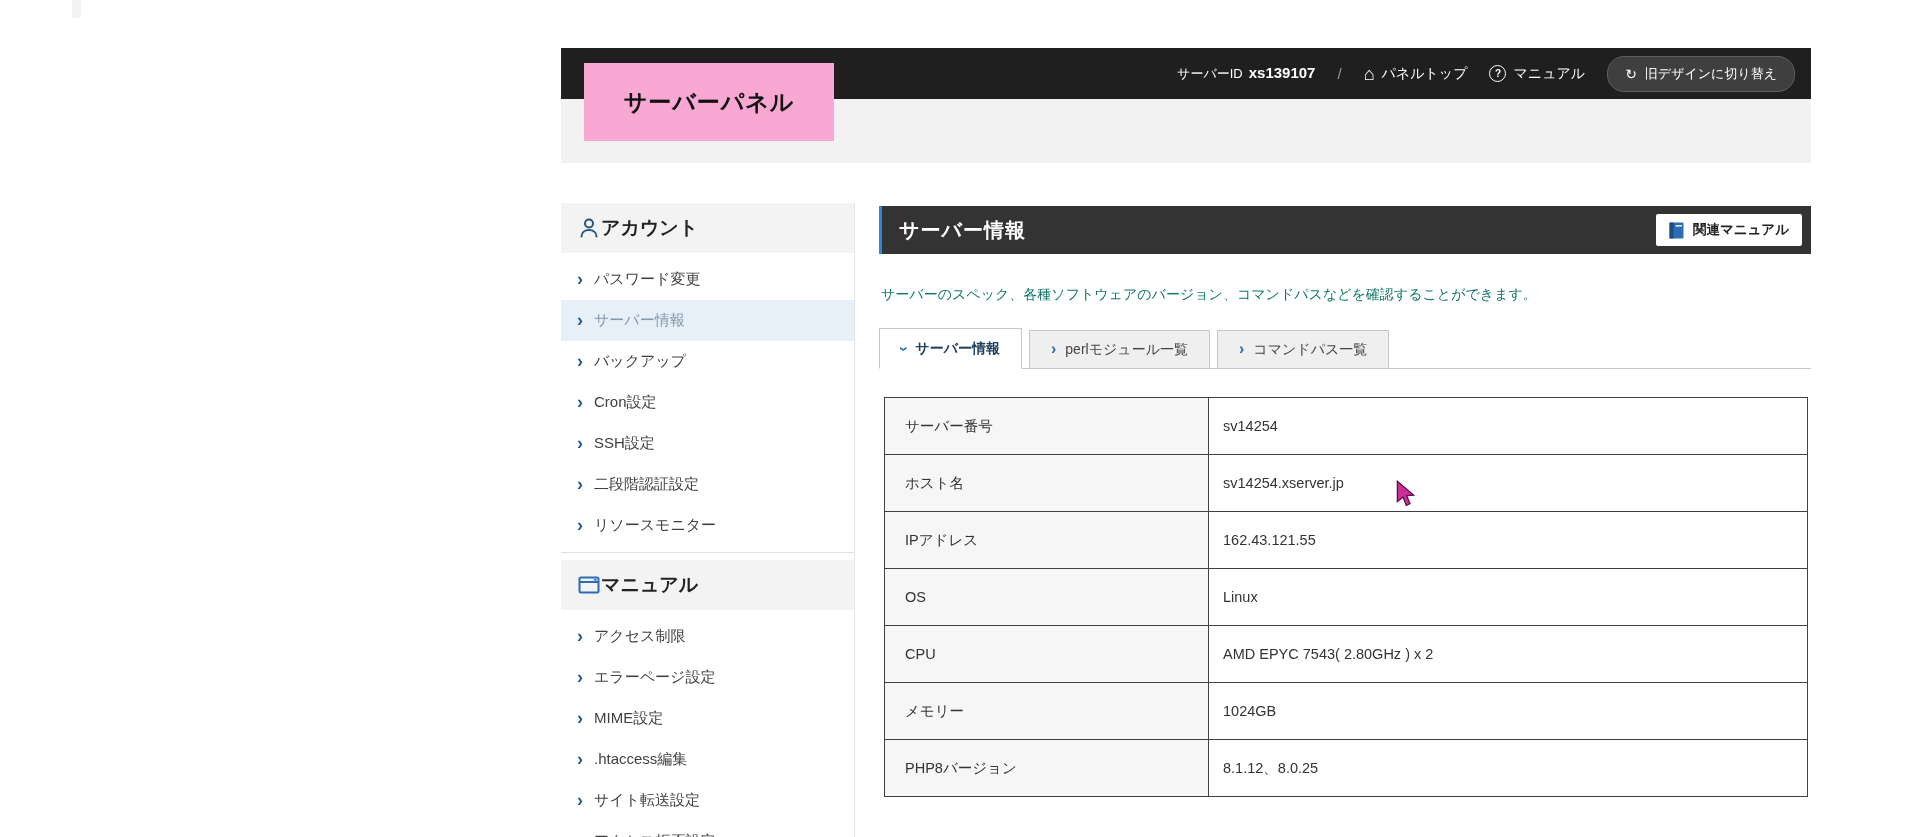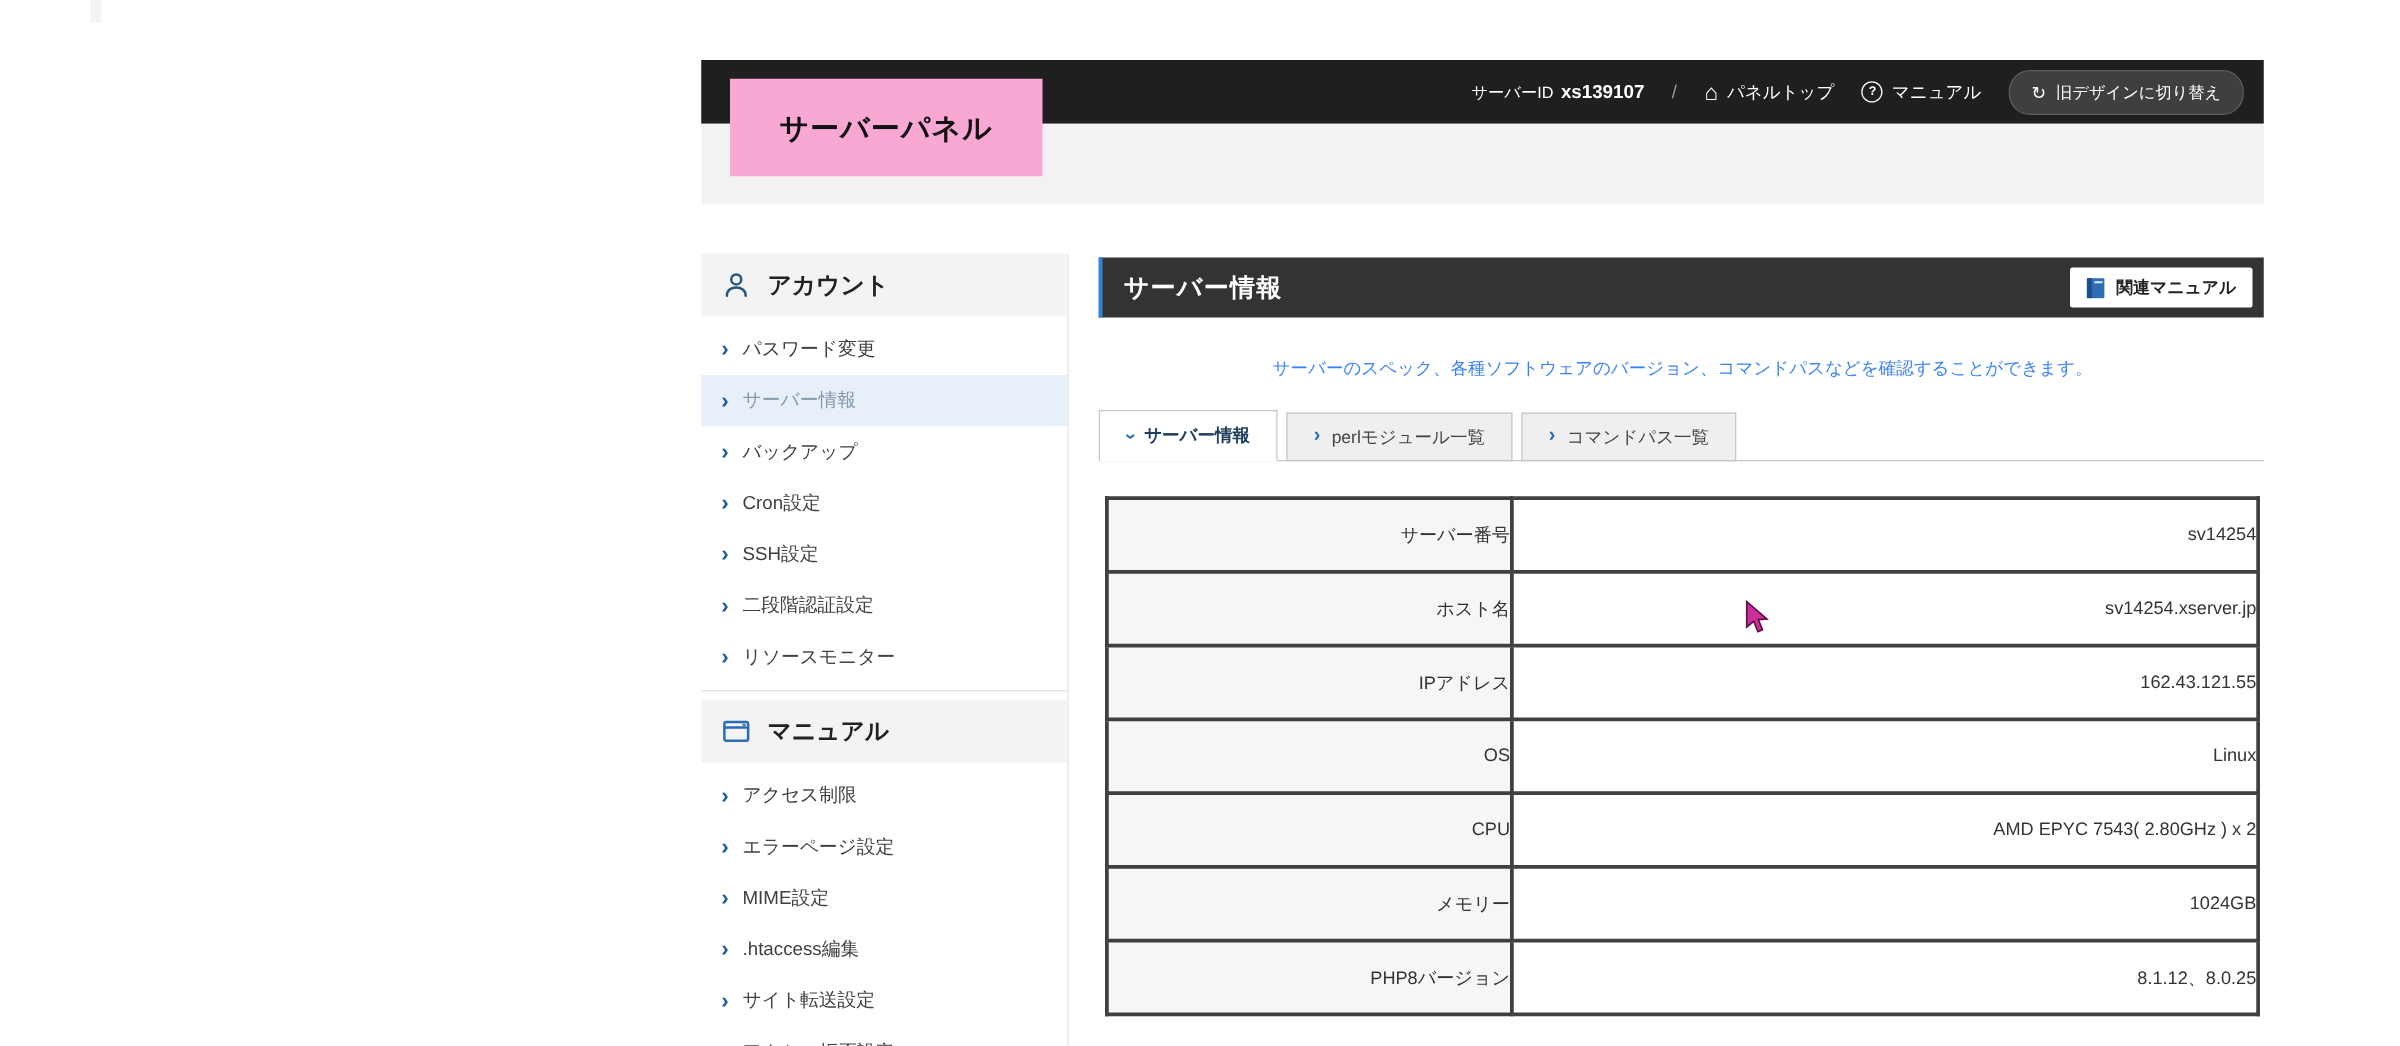--- a/index.html
+++ b/index.html
@@ -26,53 +26,53 @@
 
   
   .logo{position:absolute;left:584px;top:63px;width:250px;height:78px;background:#f9a8d4;z-index:2;
         display:flex;align-items:center;justify-content:center;font-size:23px;font-weight:bold;
         color:#111;letter-spacing:1px;cursor:pointer;text-align:center;}
   .graystrip{position:absolute;left:561px;top:99px;width:1250px;height:64px;background:#f2f2f2;}
 
   
   .sidebar{position:absolute;left:561px;top:203px;width:294px;box-sizing:border-box;
            border-right:1px solid #e4e4e4;background:#fff;}
-  .sec-head{height:50px;background:#f3f3f3;display:flex;align-items:center;gap:13px;
+  .sec-head{height:50px;background:#f3f3f3;display:flex;align-items:center;
             padding-left:16px;font-size:19px;font-weight:bold;color:#222;}
   .sec-head svg{flex:0 0 auto;}
   .side-list{list-style:none;margin:0;padding:6px 0;border-bottom:1px solid #e0e0e0;}
   .side-list.last{border-bottom:none;}
   .side-item{height:41px;display:flex;align-items:center;gap:11px;padding-left:16px;
              font-size:15px;color:#3f3f3f;cursor:pointer;}
   .side-item .arrow{color:#1d5a96;font-size:18px;font-weight:bold;line-height:1;margin-top:-2px;}
   .side-item.active{background:#e7f0f9;color:#8497ab;}
   .sec2{margin-top:7px;}
 
   
   .main{position:absolute;left:879px;top:206px;width:932px;}
   .page-head{height:48px;background:#333;border-left:3px solid #2e86d6;box-sizing:border-box;
              display:flex;align-items:center;justify-content:space-between;padding:0 9px 0 17px;}
   .page-head h1{margin:0;font-size:20px;font-weight:bold;color:#fff;letter-spacing:1px;}
   .manual-btn{display:flex;align-items:center;gap:9px;background:#fff;border:none;border-radius:2px;
               padding:7px 13px;font-size:13.5px;font-weight:bold;color:#222;cursor:pointer;
               font-family:inherit;white-space:nowrap;text-align:center;}
-  .desc{margin:30px 0 0 2px;font-size:14px;color:#3b82f6;line-height:20px;text-align:center;}
+  .desc{margin:30px 0 0 2px;font-size:14px;color:#0f766e;line-height:20px;}
 
   .tabs{display:flex;align-items:flex-end;gap:7px;margin-top:24px;border-bottom:1px solid #c6c6c6;}
   .tab{display:inline-flex;align-items:center;gap:9px;margin-bottom:-1px;height:39px;
        padding:0 21px;border:1px solid #c6c6c6;background:#efefef;font-size:14px;color:#444;
        cursor:pointer;box-sizing:border-box;white-space:nowrap;}
   .tab .tab-arrow{color:#2a6db5;font-size:16px;font-weight:bold;line-height:1;display:inline-block;
                   margin-top:-2px;}
   .tab.active{background:#fff;border-bottom-color:#fff;height:41px;color:#21405e;font-weight:bold;}
   .tab.active .tab-arrow{transform:rotate(90deg);margin-top:0;}
 
   .info-table{border-collapse:collapse;width:924px;margin:28px 0 0 5px;table-layout:fixed;}
-  .info-table th,.info-table td{border:3px solid #404040;height:56px;font-weight:normal;
-       font-size:14.5px;color:#333;text-align:right;vertical-align:middle;}
+  .info-table th,.info-table td{border:1px solid #404040;height:56px;font-weight:normal;
+       font-size:14.5px;color:#333;text-align:left;vertical-align:middle;}
   .info-table th{width:324px;background:#f6f6f6;padding:0 0 0 20px;box-sizing:border-box;}
   .info-table td{padding:0 0 0 14px;}
 
   .cursor{position:absolute;left:1396px;top:480px;z-index:5;}
 </style>
 </head>
 <body>
 
 <div class="canvas">
   <div class="artifact"></div>

